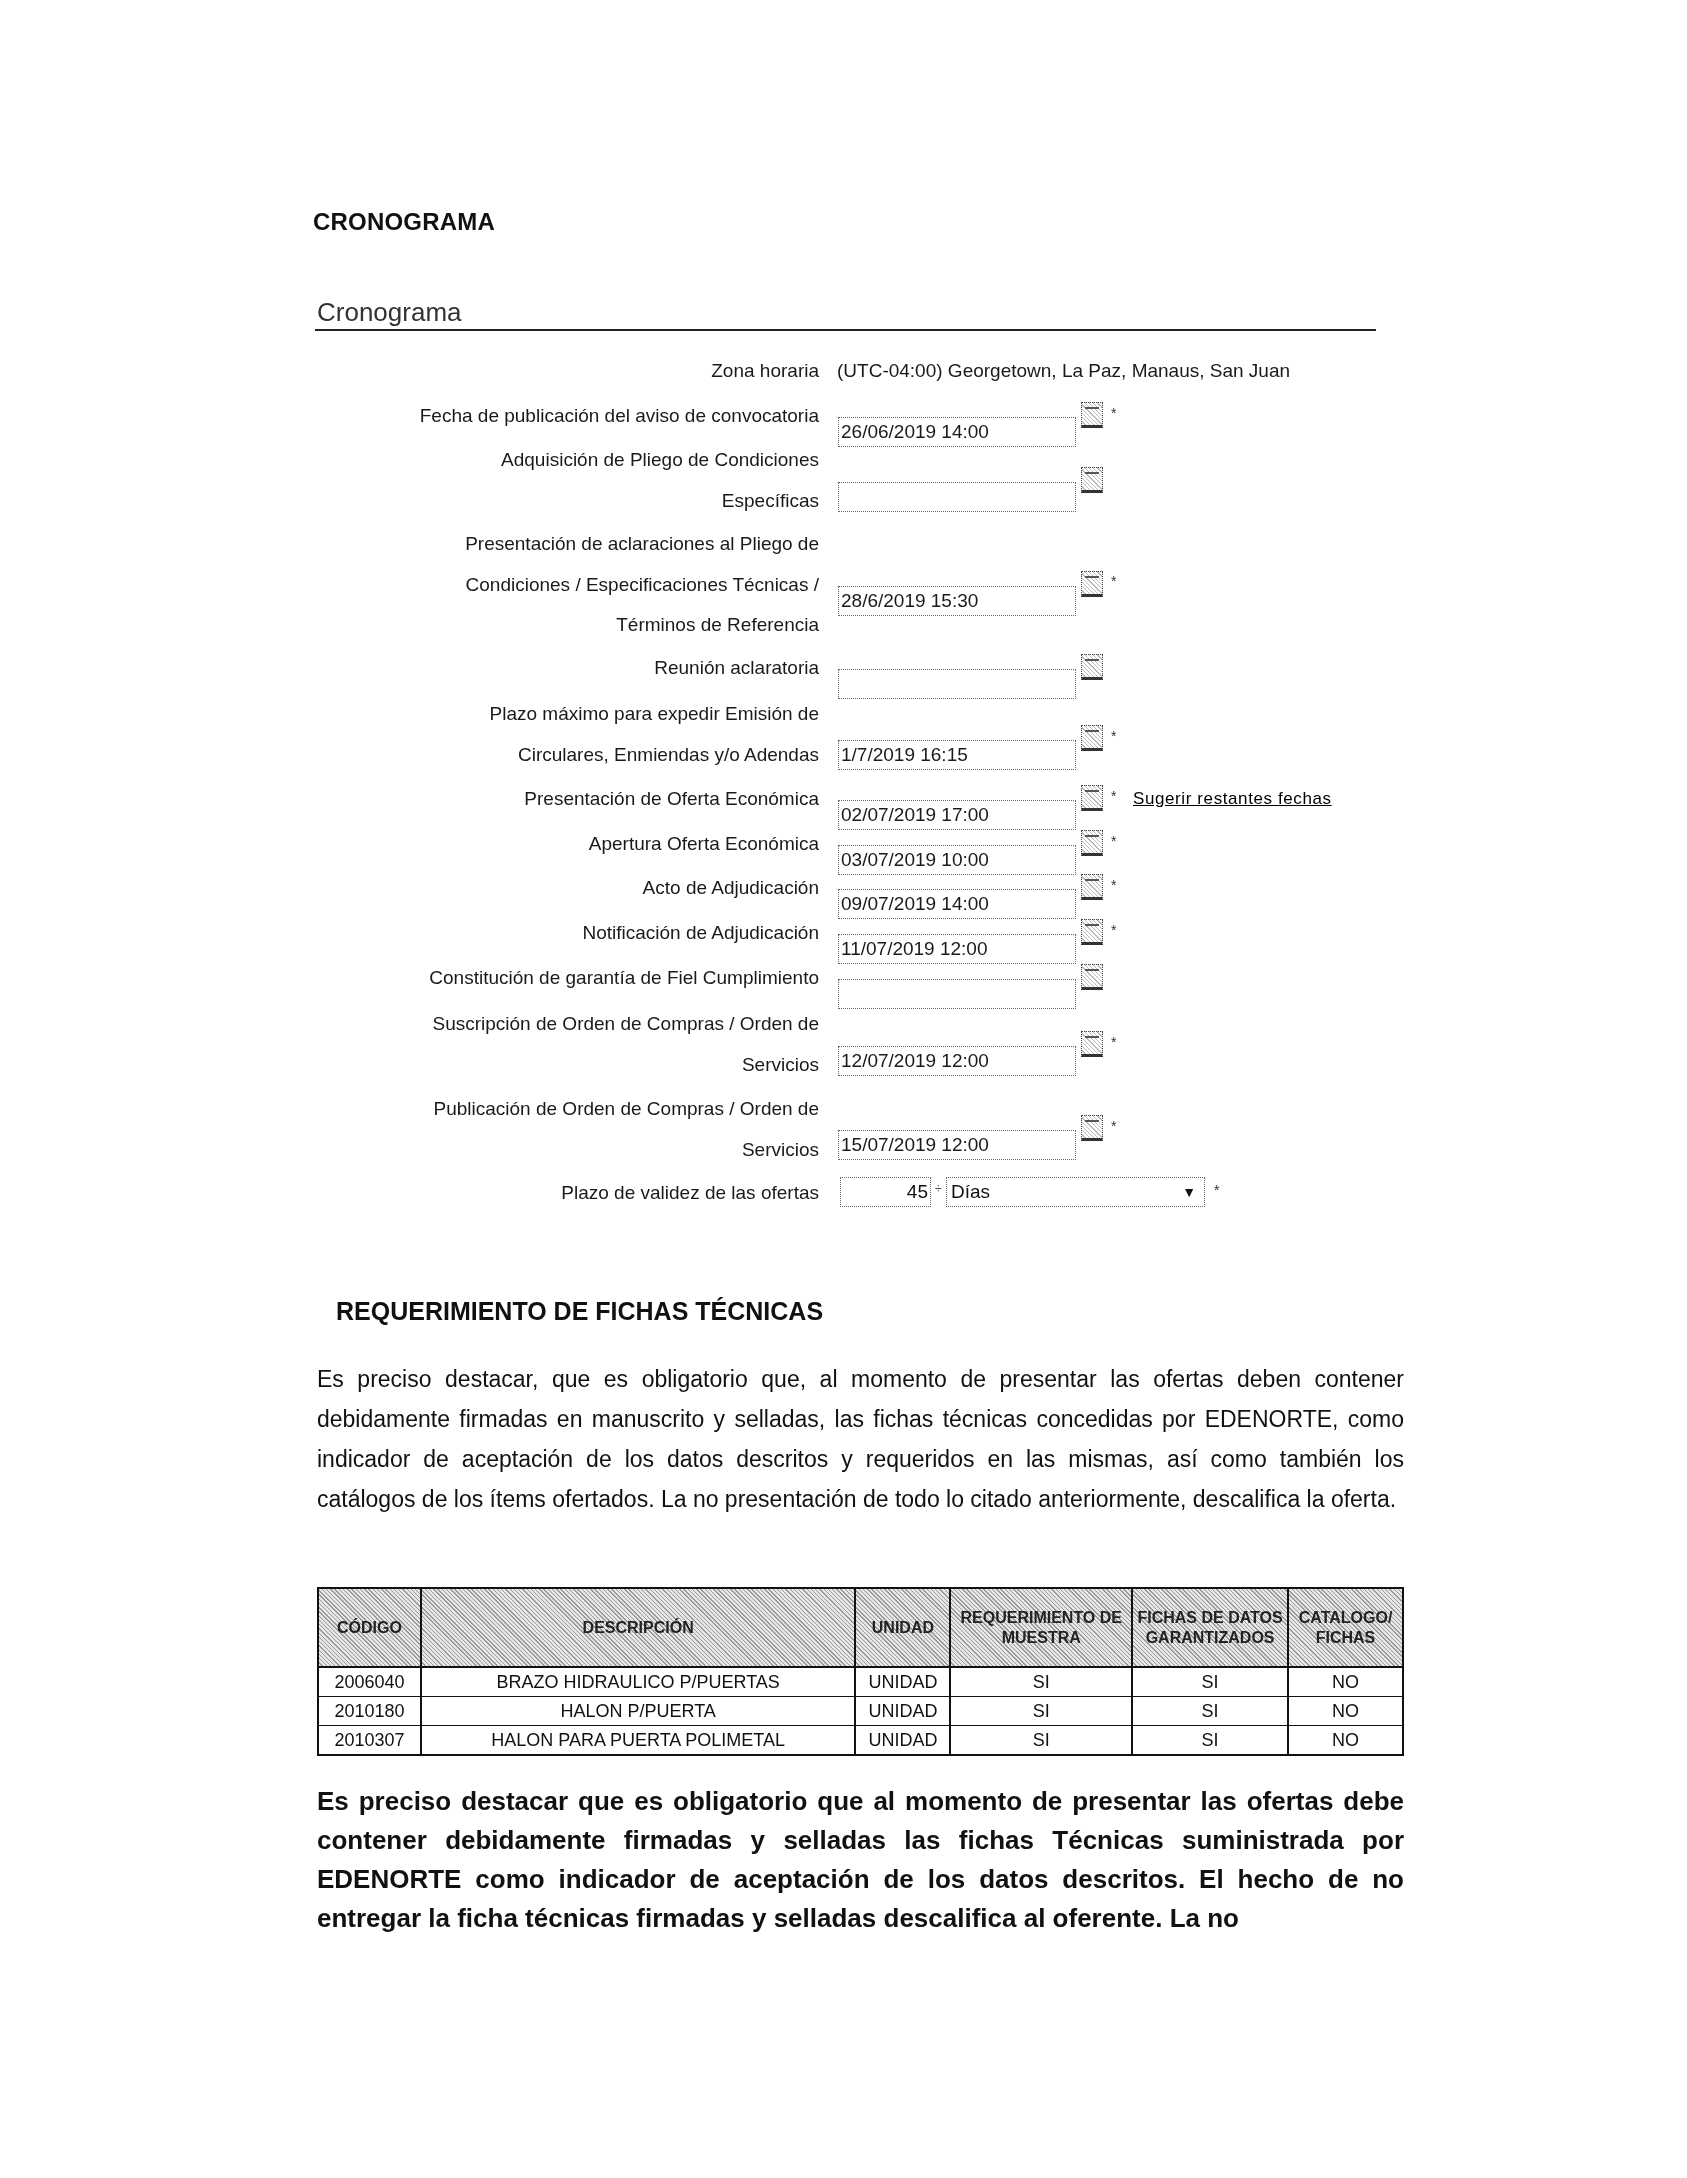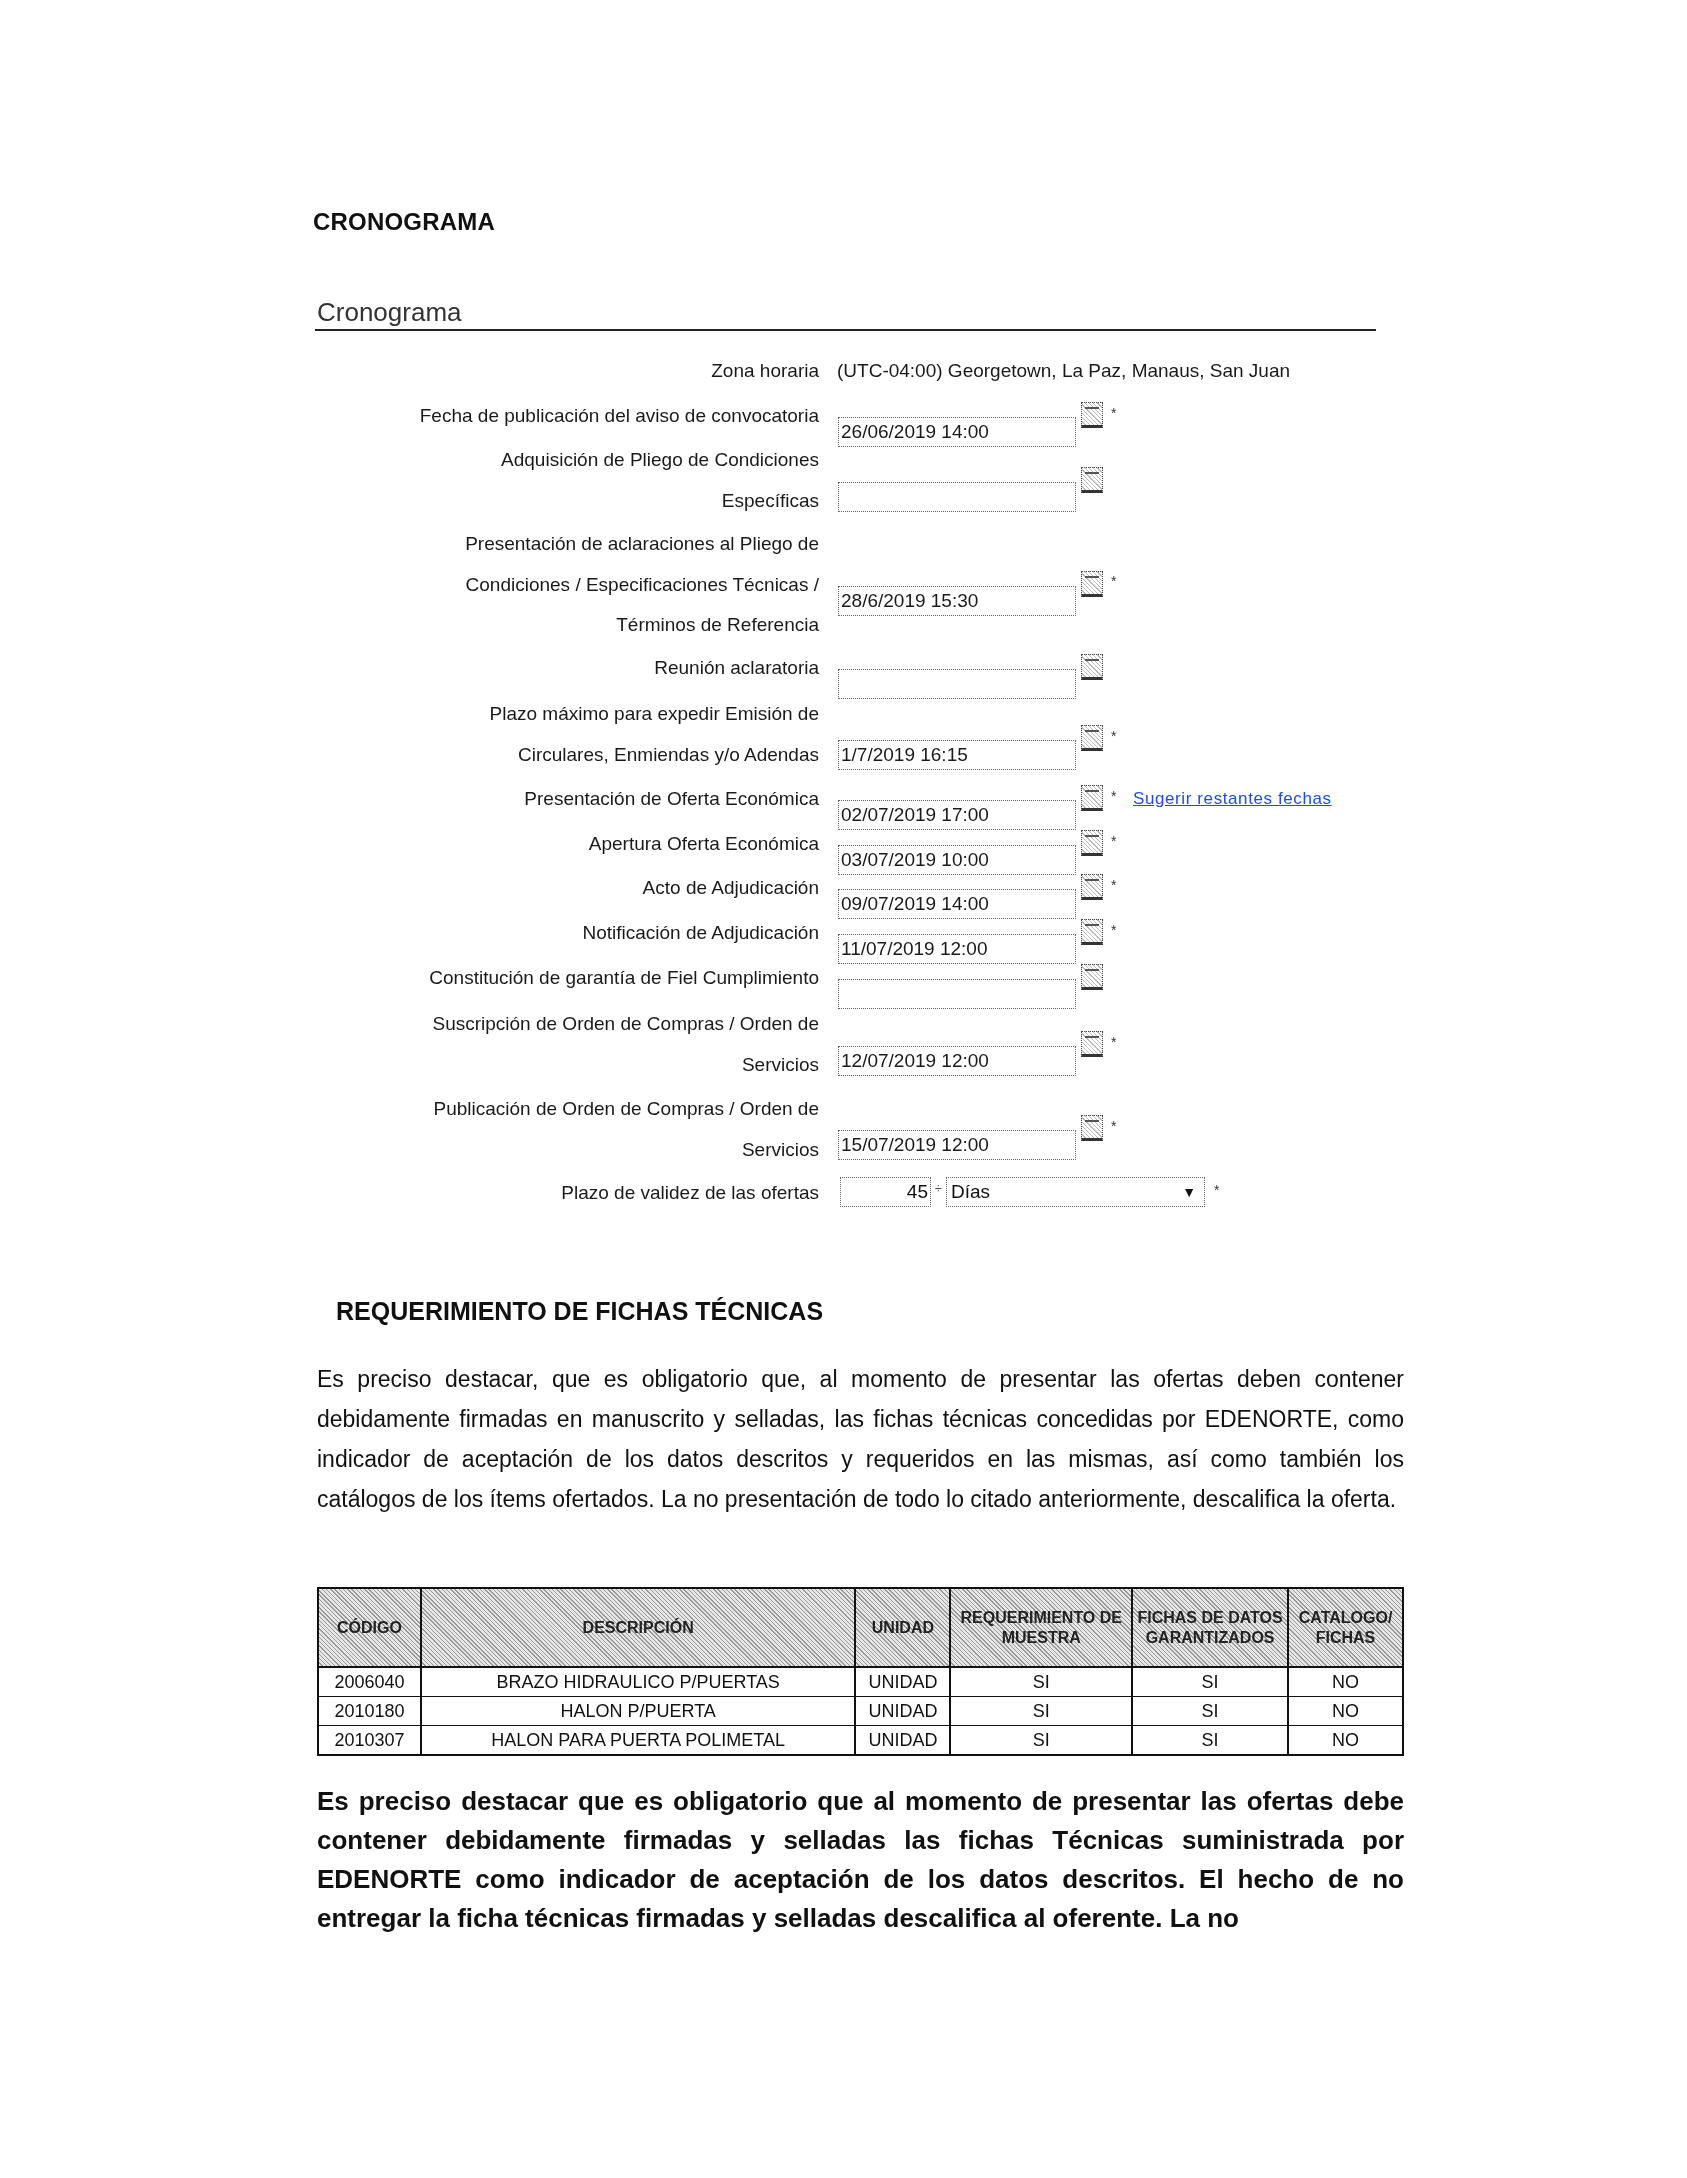--- a/index.html
+++ b/index.html
@@ -13,21 +13,21 @@
   #section-rule { position: absolute; left: 315px; top: 329px; width: 1061px; height: 2px; background: #222; }
 
   .form { position: absolute; left: 0; top: 0; }
   .row { position: absolute; left: 0; width: 1687px; }
   .lbl { position: absolute; right: 868px; text-align: right; font-family: "Liberation Sans", sans-serif; font-size: 19px; line-height: 41px; color: #1a1a1a; white-space: nowrap; }
   .val-static { position: absolute; left: 837px; font-family: "Liberation Sans", sans-serif; font-size: 19px; line-height: 41px; color: #1a1a1a; white-space: nowrap; }
   .date-input { position: absolute; left: 838px; width: 238px; height: 30px; border: 1px dotted #666; box-sizing: border-box; font-family: "Liberation Sans", sans-serif; font-size: 19px; line-height: 28px; padding-left: 2px; color: #1a1a1a; background: #fff; margin-top: 17px; }
   .cal-icon { position: absolute; left: 1081px; width: 22px; height: 26px; border: 1px dotted #444; border-bottom: 3px solid #333; box-sizing: border-box; background: repeating-linear-gradient(45deg, #fff 0 2px, #bbb 2px 3px); }
   .cal-icon::after { content: ""; position: absolute; left: 3px; right: 3px; top: 4px; height: 2px; background: #555; }
   .req { position: absolute; left: 1111px; font-family: "Liberation Sans", sans-serif; font-size: 14px; color: #333; }
-  .link { position: absolute; left: 1133px; font-family: "Liberation Sans", sans-serif; font-size: 17px; color: #1d4ed8; text-decoration: underline; letter-spacing: 0.6px; }
+  .link { position: absolute; left: 1133px; font-family: "Liberation Sans", sans-serif; font-size: 17px; color: #000000; text-decoration: underline; letter-spacing: 0.6px; }
 
   .num-input { position: absolute; left: 840px; width: 91px; height: 30px; border: 1px dotted #666; box-sizing: border-box; font-family: "Liberation Sans", sans-serif; font-size: 19px; line-height: 28px; text-align: right; padding-right: 2px; }
   .spin { position: absolute; left: 935px; font-family: "Liberation Sans", sans-serif; font-size: 12px; color: #444; }
   .select { position: absolute; left: 946px; width: 259px; height: 30px; border: 1px dotted #666; box-sizing: border-box; font-family: "Liberation Sans", sans-serif; font-size: 19px; line-height: 28px; padding-left: 4px; }
   .select .arrow { position: absolute; right: 8px; top: 0; font-size: 14px; }
   .req2 { position: absolute; left: 1214px; font-family: "Liberation Sans", sans-serif; font-size: 14px; color: #333; }
 
   #req-heading { left: 336px; top: 1297px; font-size: 25px; }
   .para { position: absolute; left: 317px; width: 1087px; font-family: "Liberation Sans", sans-serif; text-align: justify; color: #111; }
   #para1 { top: 1359px; font-size: 23px; line-height: 40px; }

